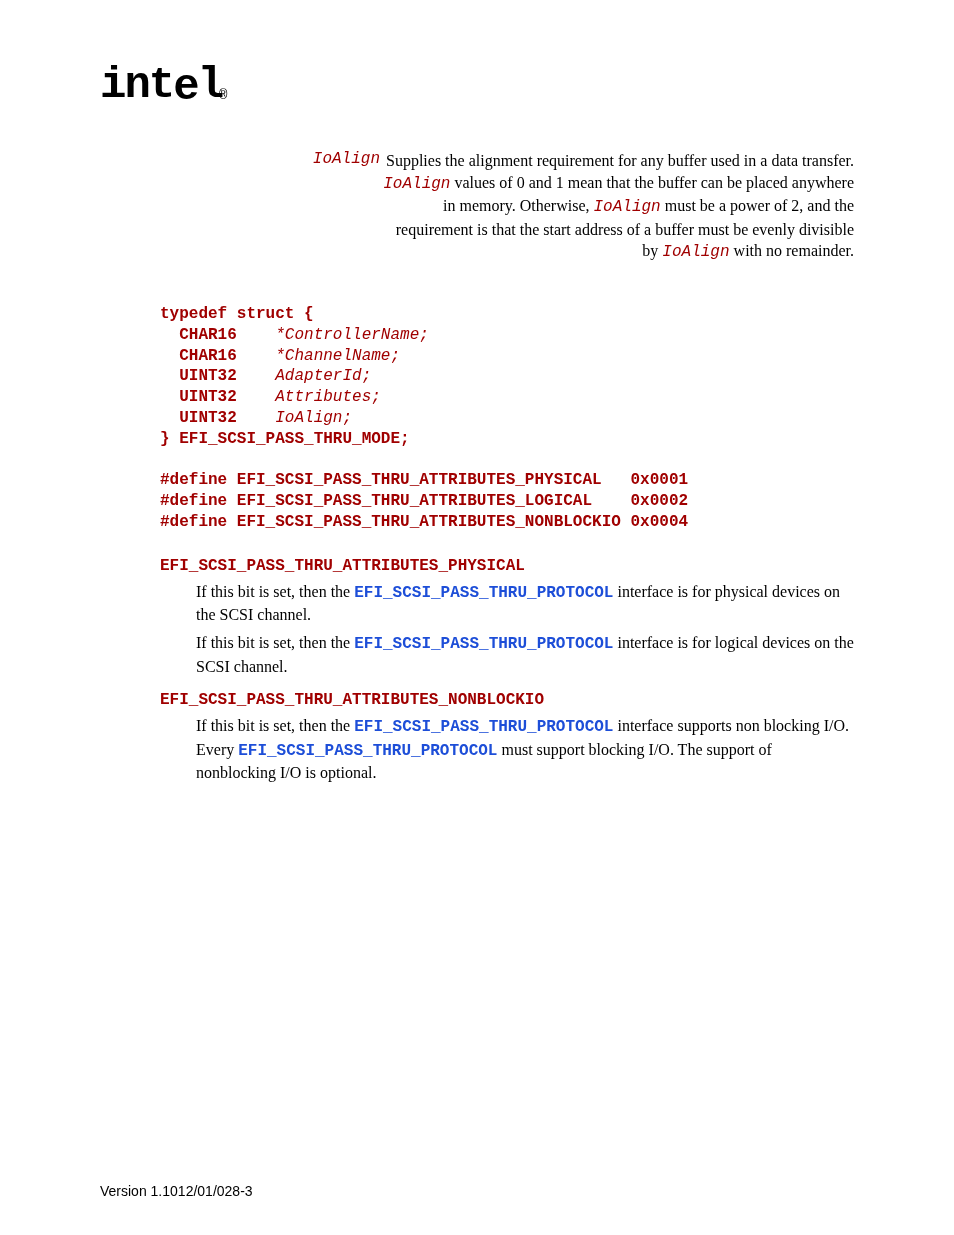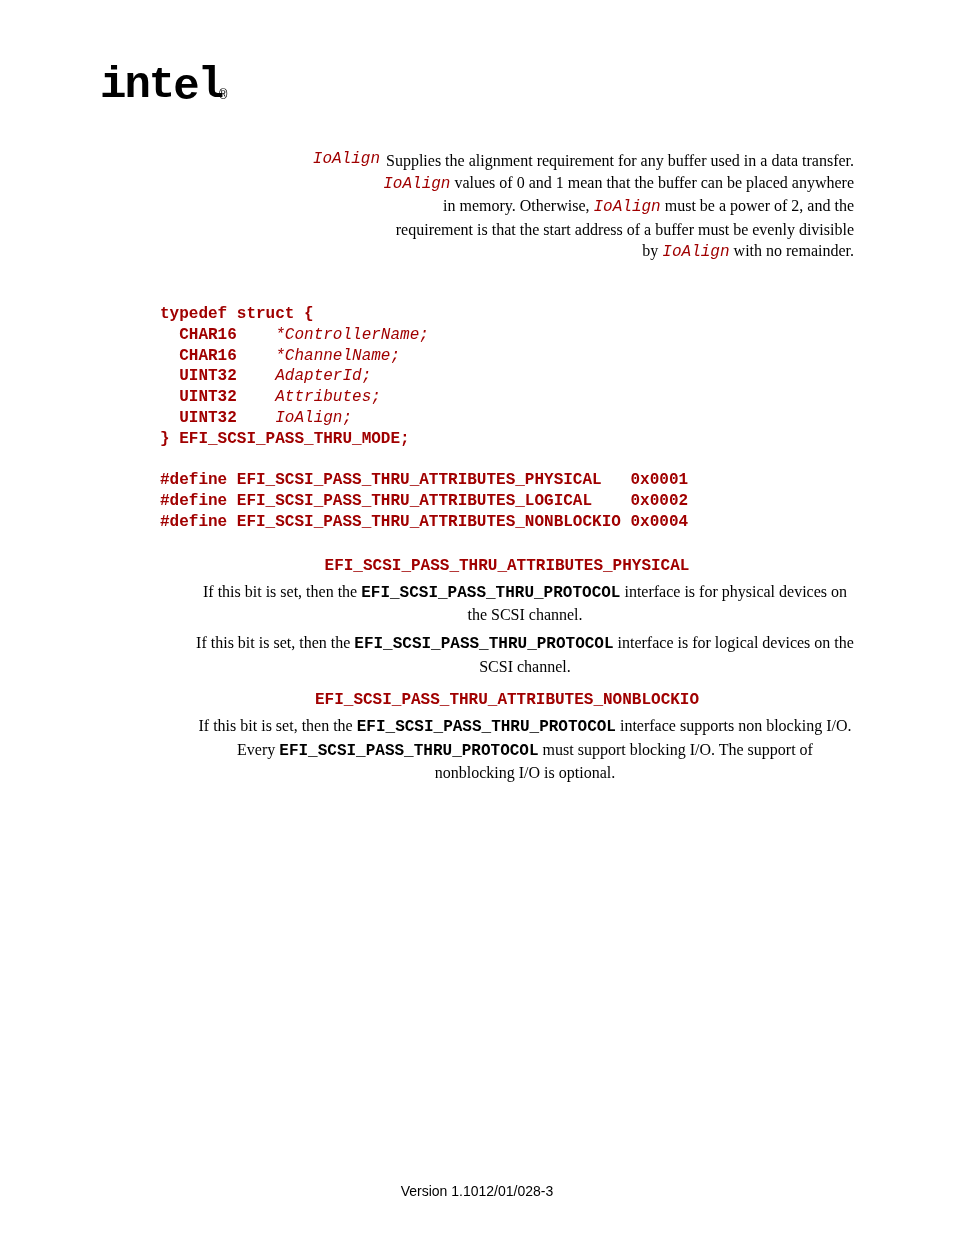--- a/index.html
+++ b/index.html
@@ -52,36 +52,35 @@
     line-height: 1.35;
   }
   .inline-code-it {
     font-family: "Courier New", Courier, monospace;
     font-style: italic;
     color: #a00000;
   }
   .inline-code-bold {
     font-family: "Courier New", Courier, monospace;
     font-weight: bold;
-    color: #000000;
+    color: #1d4ed8;
   }
   .codeblock {
     font-family: "Courier New", Courier, monospace;
     font-size: 16px;
     line-height: 1.3;
     margin-left: 60px;
     margin-top: 24px;
     margin-bottom: 24px;
     white-space: pre;
   }
   .kw { font-weight: bold; color: #a00000; }
   .it { font-style: italic; color: #a00000; }
   .attr-section {
     margin-left: 60px;
-    text-align: center;
   }
   .attr-name {
     font-family: "Courier New", Courier, monospace;
     font-weight: bold;
     color: #a00000;
     font-size: 16px;
     margin-top: 14px;
     margin-bottom: 6px;
   }
   .attr-desc {
@@ -89,21 +88,21 @@
     font-size: 16px;
     line-height: 1.35;
     margin-bottom: 6px;
   }
   .footer {
     position: absolute;
     bottom: 36px;
     left: 100px;
     right: 100px;
     display: flex;
-    justify-content: center;
+    justify-content: flex-start;
     font-family: Arial, Helvetica, sans-serif;
     font-size: 14px;
   }
 </style>
 </head>
 <body>
 
 <div class="page">
   <div class="logo">int<span style="display:inline-block;transform:translateY(2px)">e</span>l<sub>®</sub></div>
 

